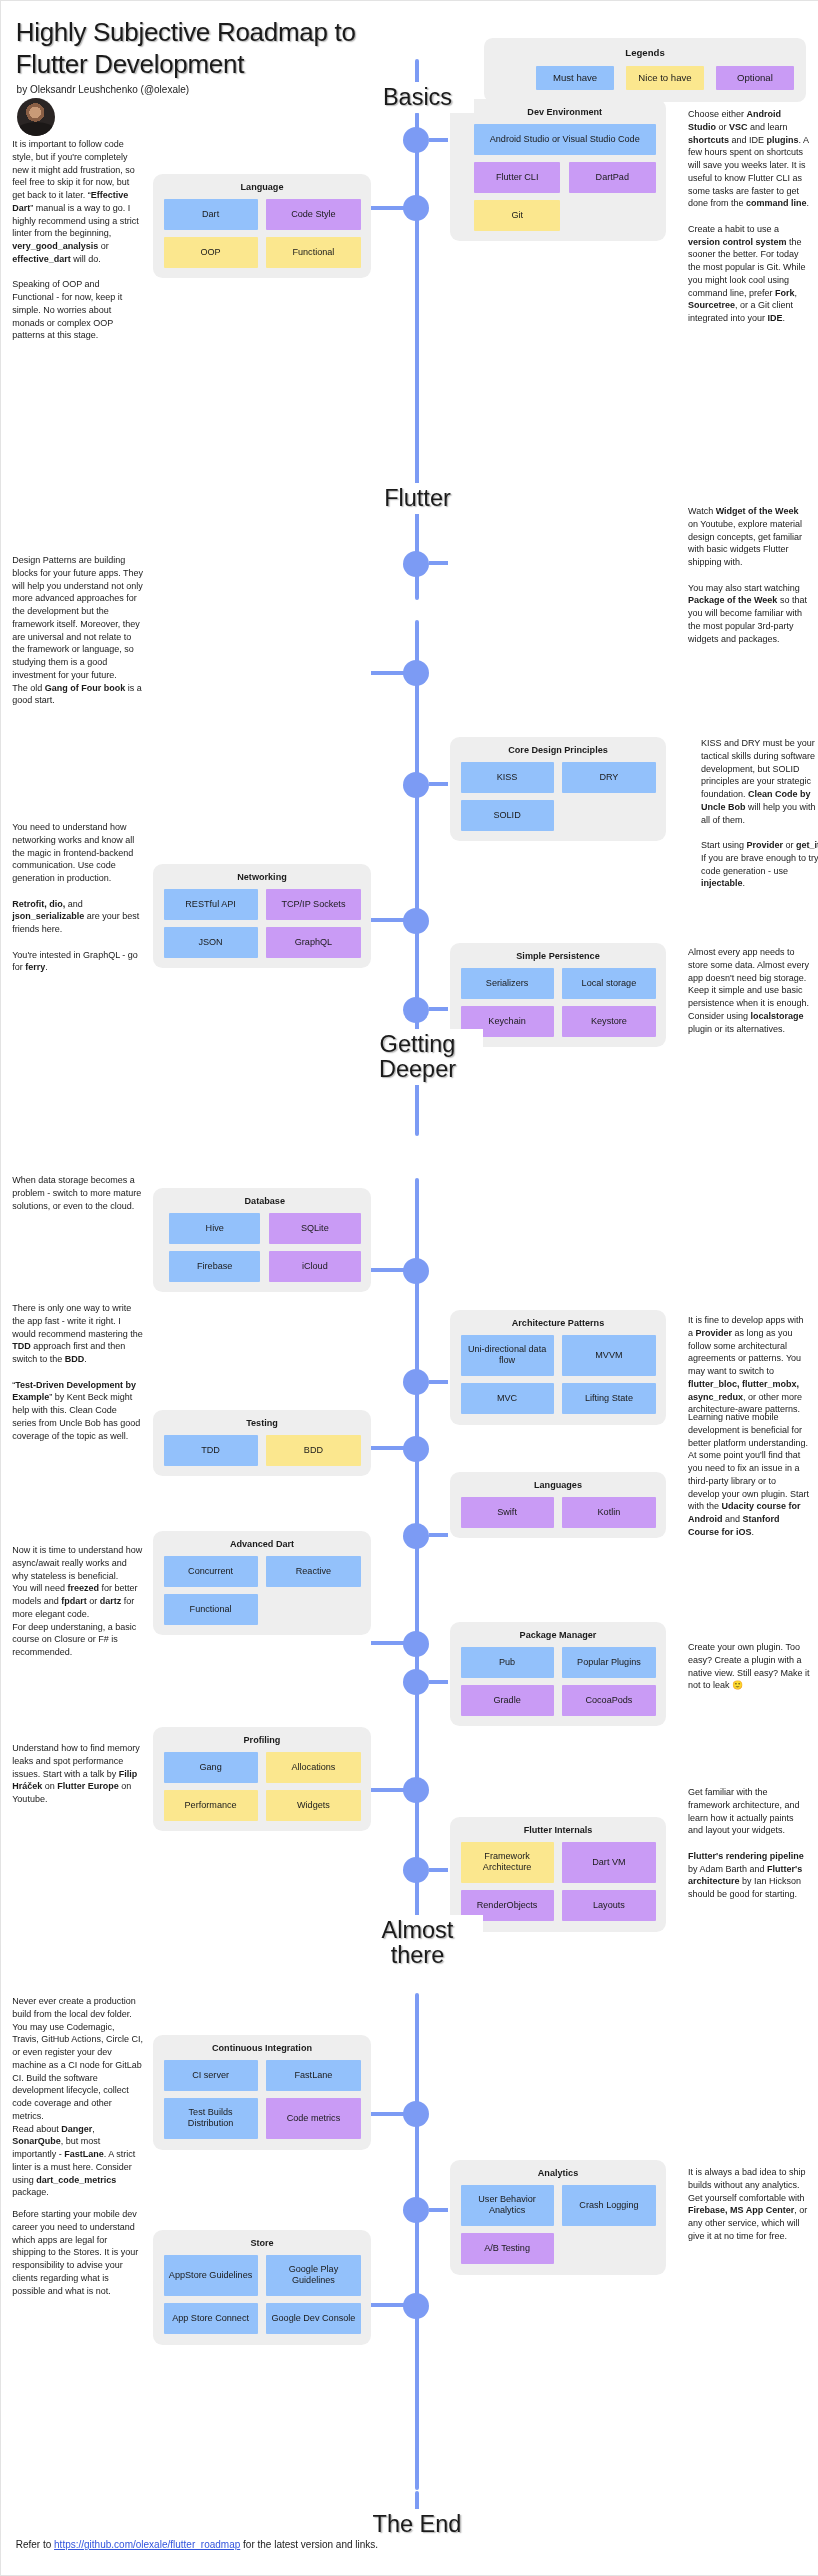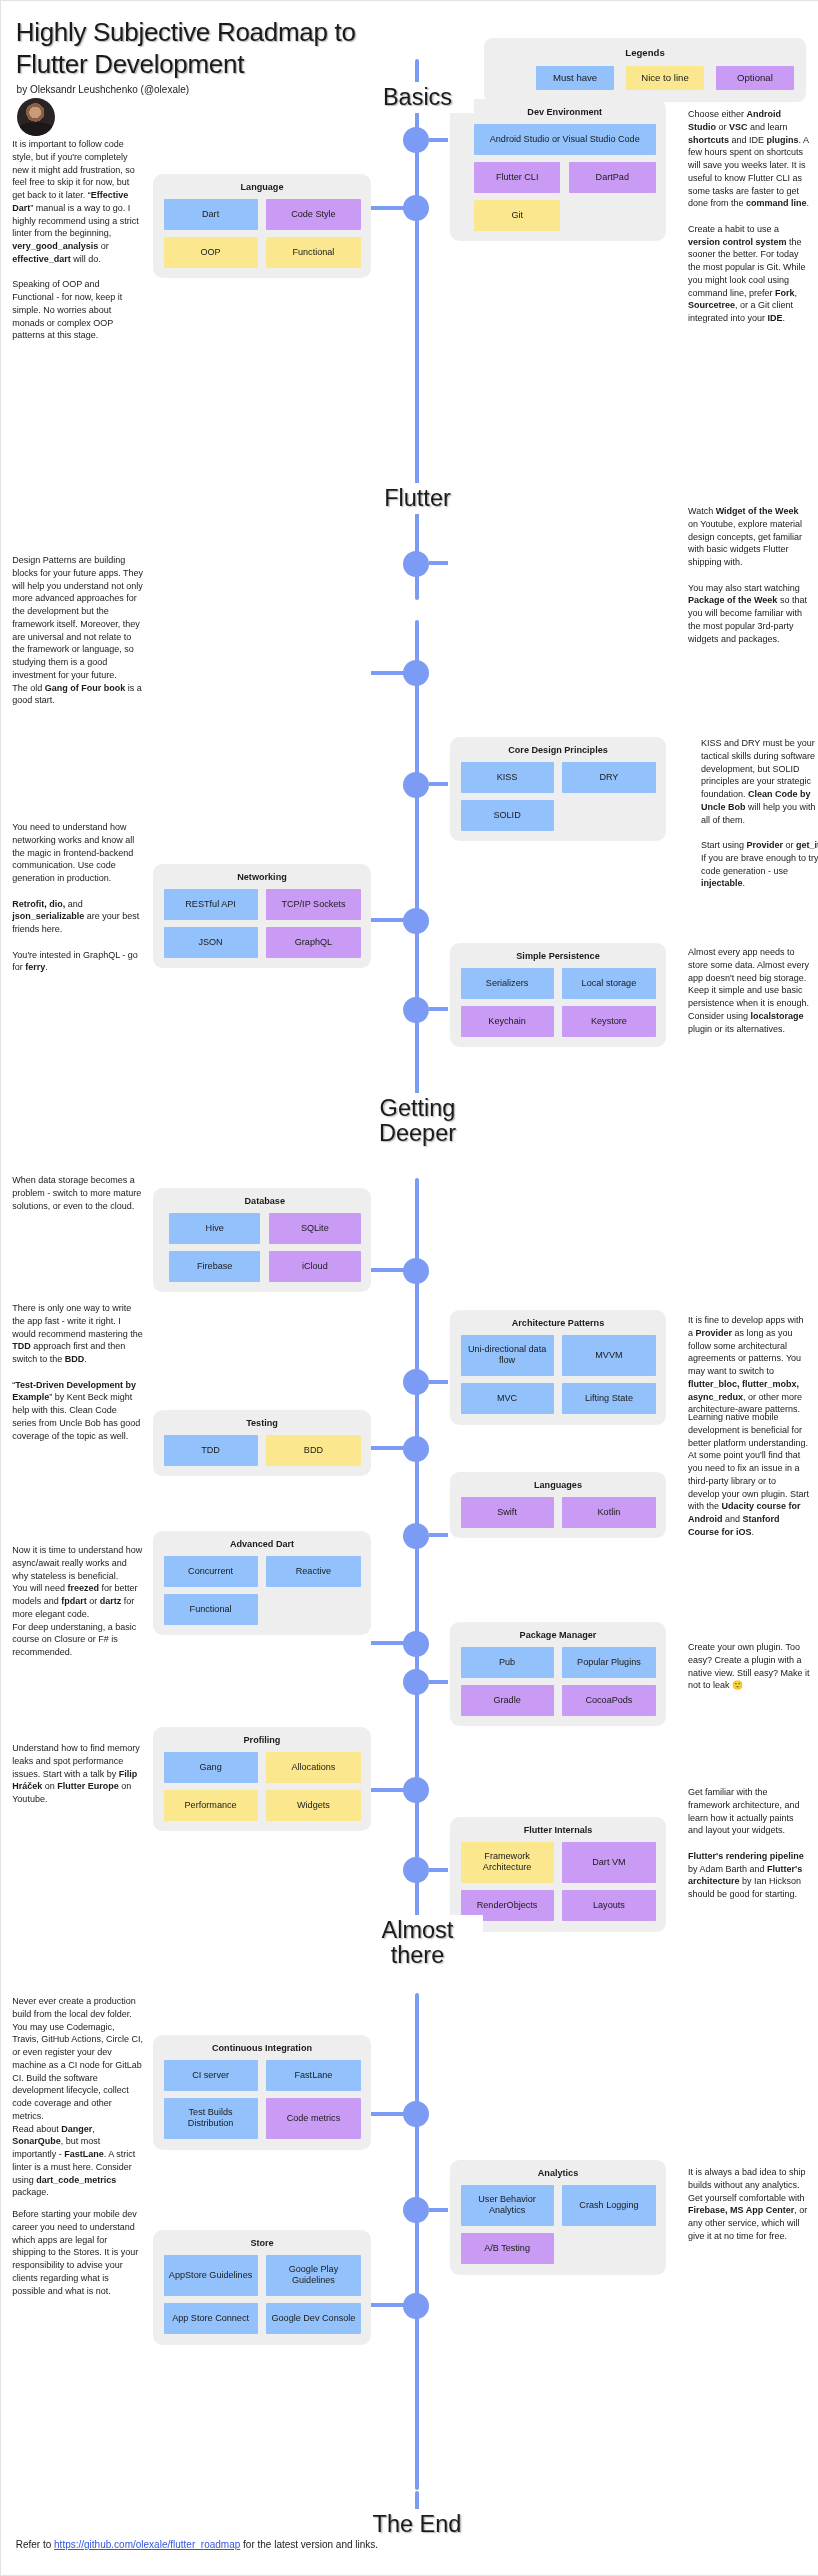--- a/index.html
+++ b/index.html
@@ -179,28 +179,28 @@
 
   <div class="title">Highly Subjective Roadmap
 to Flutter Development</div>
   <div class="byline">by Oleksandr Leushchenko (@olexale)</div>
   <div class="avatar"></div>
 
   <div class="legends">
     <div class="legend-title">Legends</div>
     <div class="legend-row">
       <div class="chip must">Must have</div>
-      <div class="chip nice">Nice to line</div>
+      <div class="chip nice">Nice to have</div>
       <div class="chip opt">Optional</div>
     </div>
   </div>
 
   <div class="milestone" style="left:361px; top:82px; width:113px;">Basics</div>
   <div class="milestone" style="left:352px; top:483px; width:131px;">Flutter</div>
-  <div class="milestone" style="left:352px; top:1093px; width:131px;">Getting
+  <div class="milestone" style="left:352px; top:1029px; width:131px;">Getting
 Deeper</div>
   <div class="milestone" style="left:352px; top:1915px; width:131px;">Almost
 there</div>
   <div class="milestone" style="left:343px; top:2509px; width:148px;">The End</div>
 
   <div class="node" style="top:127px;"></div>
   <div class="connector" style="left:429px; top:138px; width:19px;"></div>
   <div class="card" style="left:450px; top:99px; width:216px;padding-left:24px;">
     <h3>Dev Environment</h3>
     <div class="grid">

